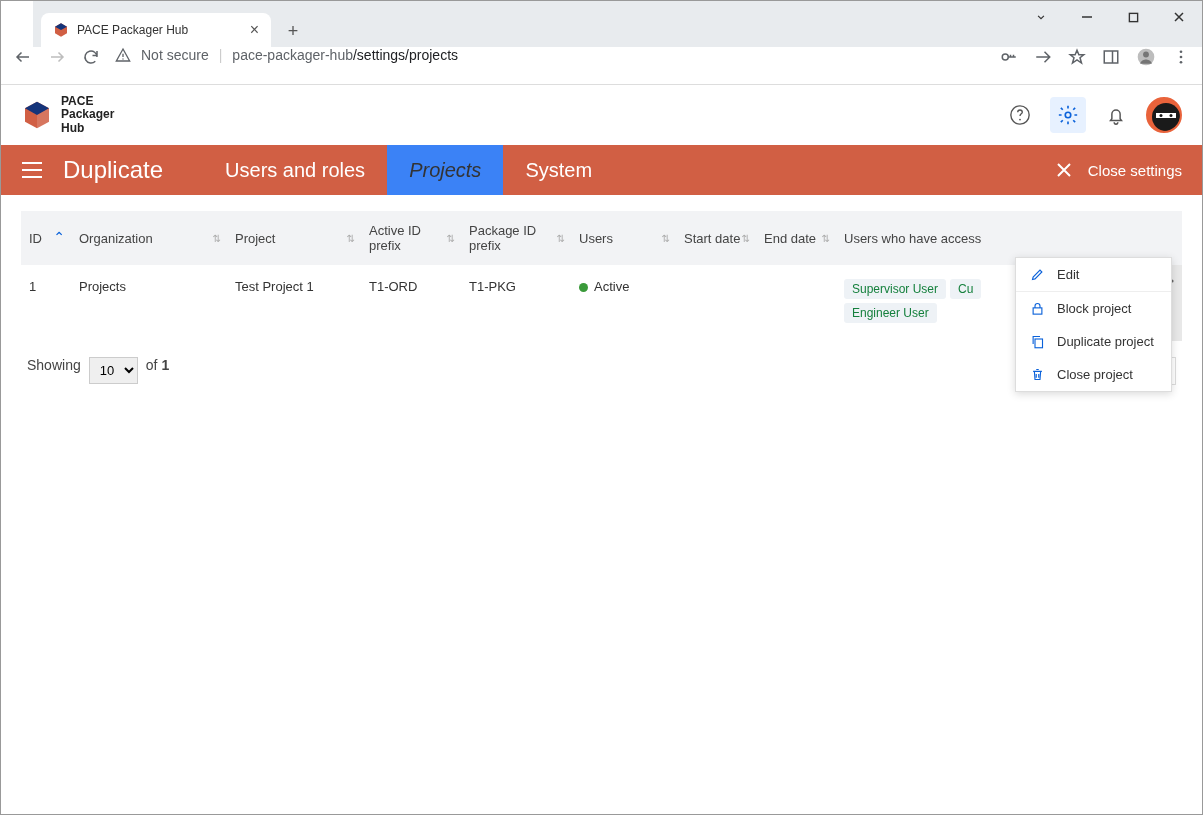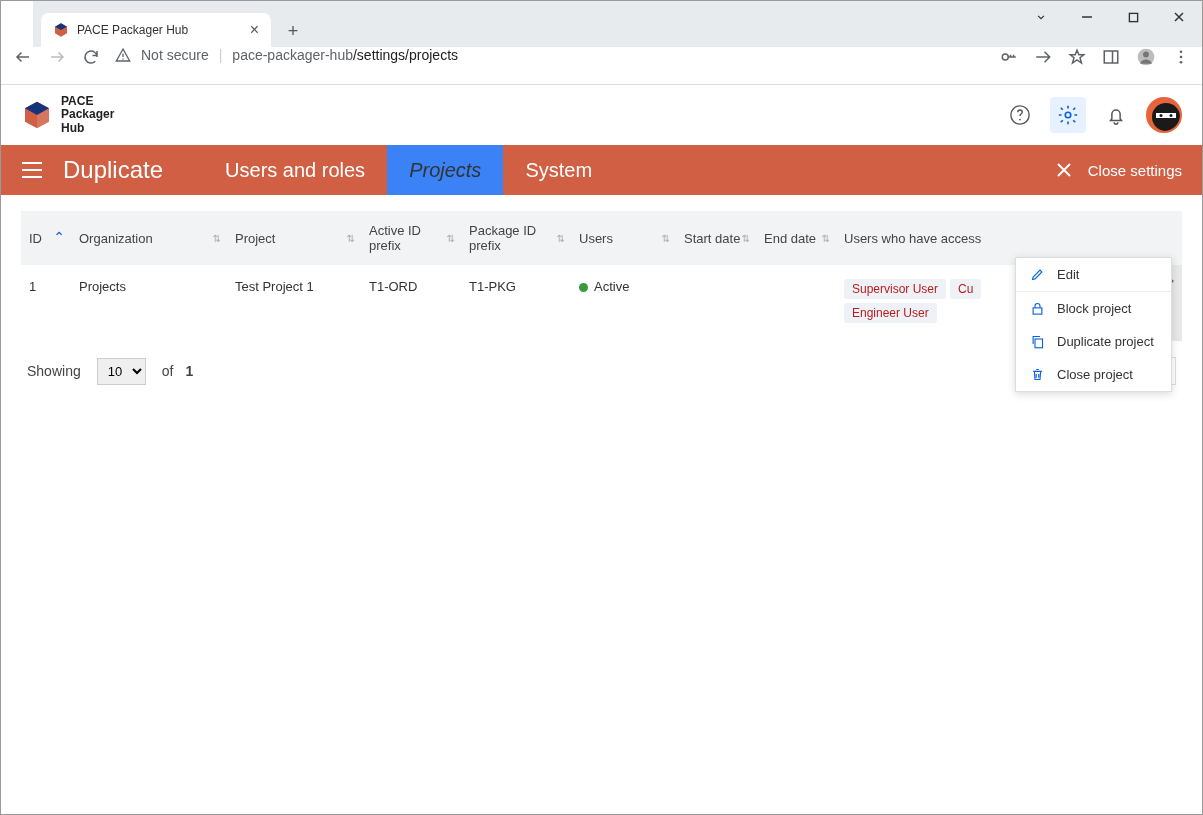--- a/index.html
+++ b/index.html
@@ -51,31 +51,31 @@
 .icon-btn-outline { width: 40px; height: 36px; border: 1px solid #ccc; background: #fff; display: flex; align-items: center; justify-content: center; color: #555; }
 
 
 .table { width: 100%; border-collapse: collapse; }
 .table thead th { background: #f2f3f5; text-align: left; font-weight: 400; font-size: 13px; color: #444; padding: 12px 8px; position: relative; }
 .sort-icon { position: absolute; right: 6px; top: 50%; transform: translateY(-50%); color: #aaa; font-size: 10px; line-height: 0.7; }
 .sort-icon.up { color: #0b62da; font-size: 14px; }
 .table tbody td { font-size: 13px; color: #333; padding: 14px 8px; vertical-align: top; }
 .id-cell { color: #0b62da; }
 .status-dot { width: 9px; height: 9px; background: #3a9a3a; border-radius: 50%; display: inline-block; margin-right: 6px; vertical-align: middle; }
-.chip { display: inline-block; background: #eef2f6; color: #b91c1c; font-size: 12px; padding: 3px 8px; border-radius: 3px; margin: 0 4px 4px 0; }
+.chip { display: inline-block; background: #eef2f6; color: #15803d; font-size: 12px; padding: 3px 8px; border-radius: 3px; margin: 0 4px 4px 0; }
 .row-actions-cell { background: #e8e8e8; width: 28px; text-align: center; vertical-align: middle; }
 
 
 .context-menu { position: absolute; top: 62px; right: 30px; width: 157px; background: #fff; border: 1px solid #ddd; box-shadow: 0 2px 8px rgba(0,0,0,0.15); z-index: 10; }
 .menu-item { display: flex; align-items: center; gap: 12px; padding: 9px 14px; font-size: 13px; color: #333; cursor: pointer; }
 .menu-item svg { color: #0b62da; width: 15px; height: 15px; }
 .menu-divider { height: 1px; background: #eee; }
 
 
-.footer { display: flex; align-items: center; padding: 16px 6px; font-size: 14px; color: #444; gap: 8px; }
+.footer { display: flex; align-items: flex-start; padding: 16px 6px; font-size: 14px; color: #444; }
 .page-size-select { margin: 0 8px; padding: 4px 6px; border: 1px solid #ccc; font-size: 13px; }
 .pagination { margin-left: auto; display: flex; }
 .page-btn { width: 30px; height: 28px; border: 1px solid #ddd; background: #fff; display: flex; align-items: center; justify-content: center; font-size: 12px; color: #888; margin-left: -1px; }
 .page-btn.active { background: #0b62da; color: #fff; border-color: #0b62da; }
 
 svg { display: block; }
 </style>
 </head>
 <body>
 

